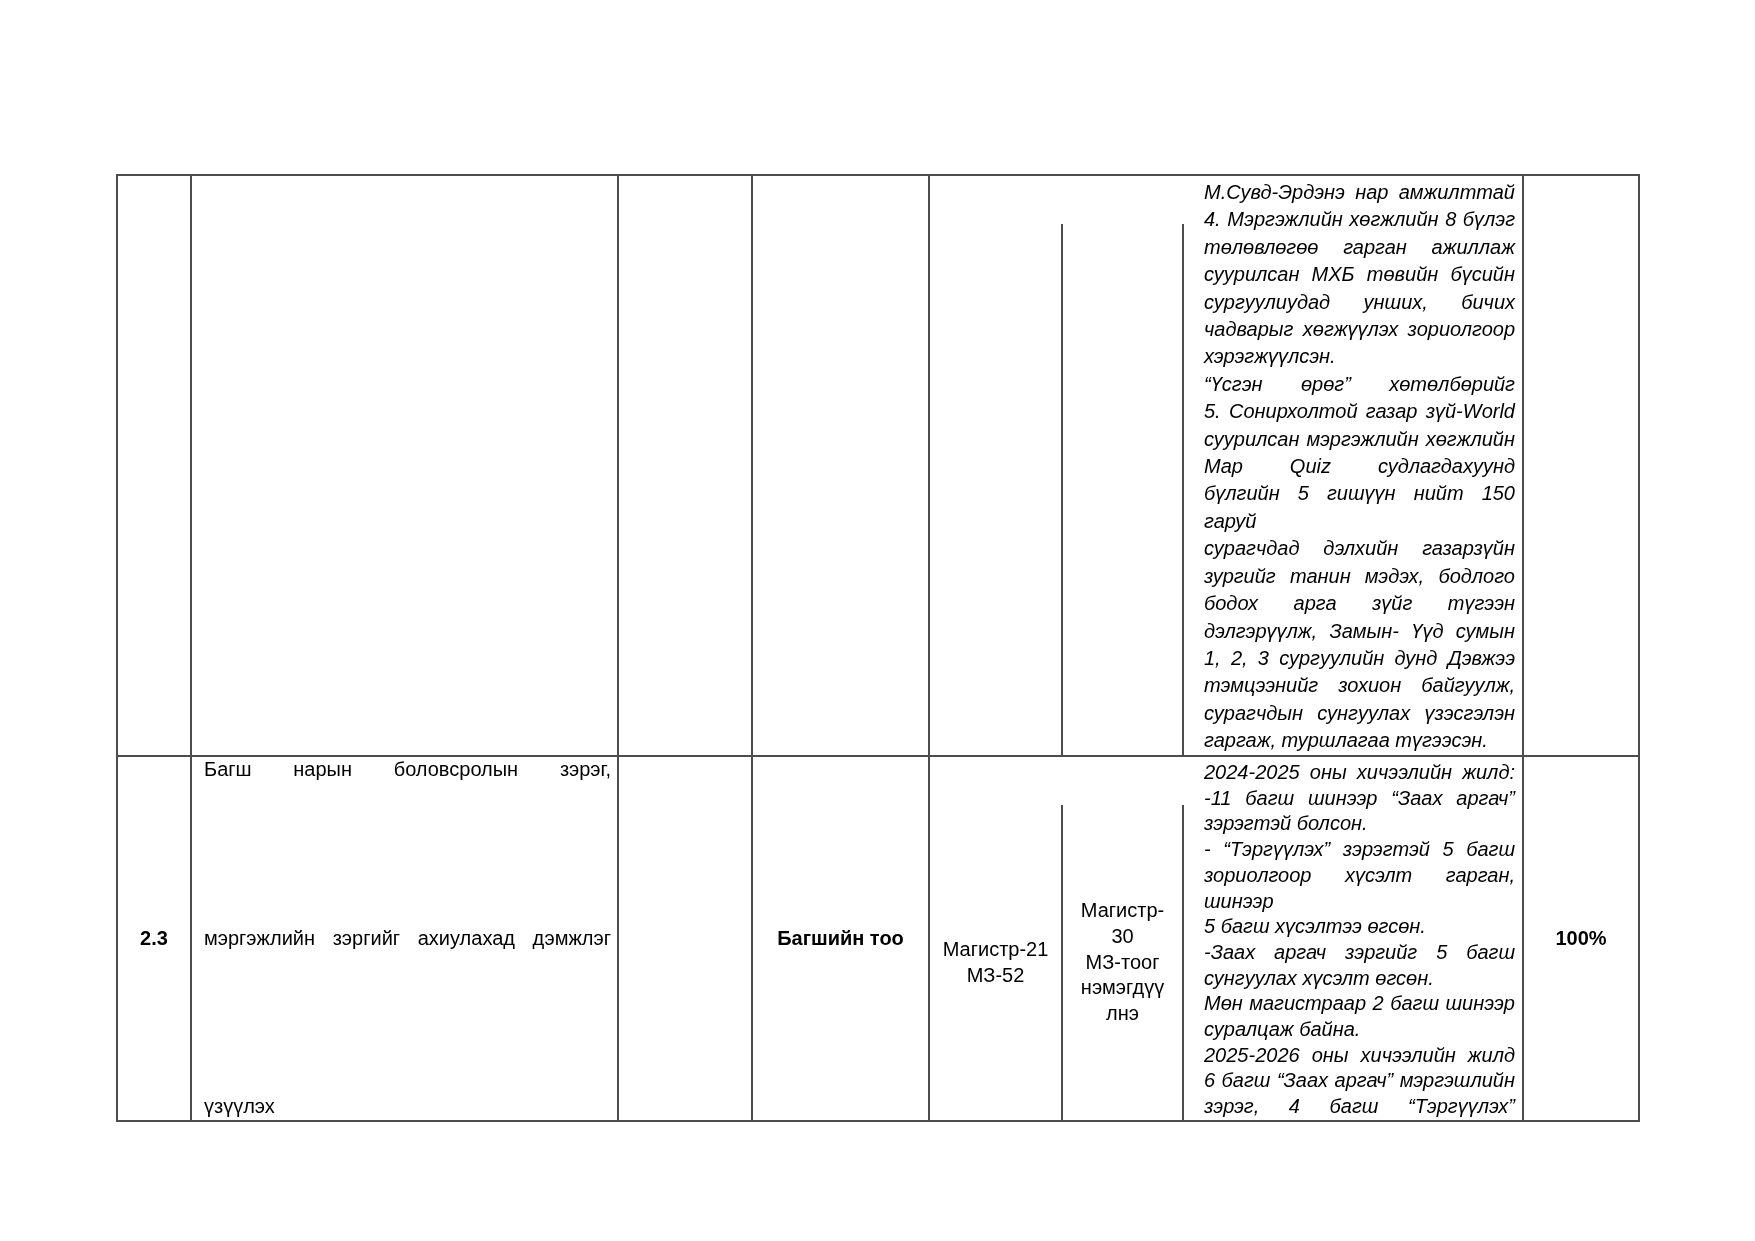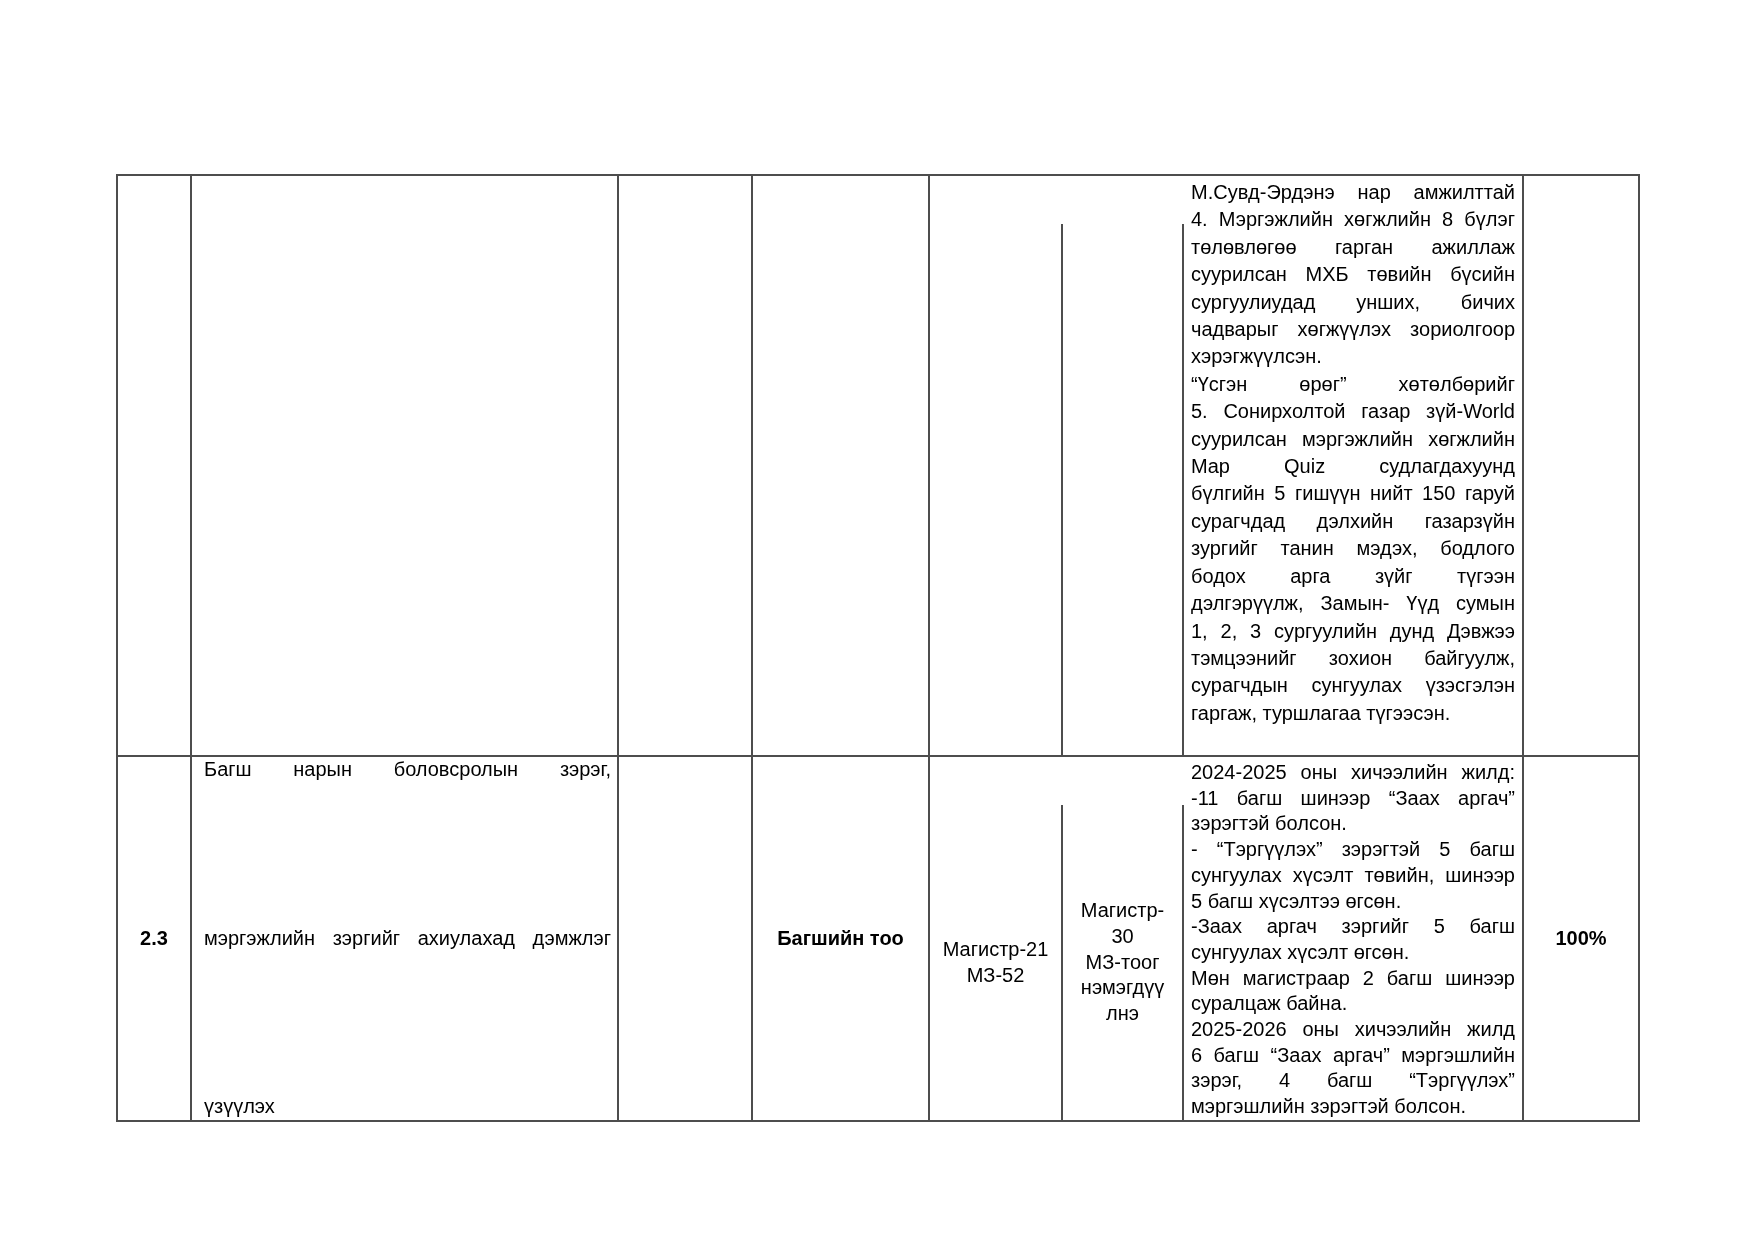--- a/index.html
+++ b/index.html
@@ -35,22 +35,23 @@
   .row1 { height: 581px; }
   .row2 { height: 365px; }
   .cell {
     border-right: 2px solid #4d4d4d;
     border-bottom: 2px solid #4d4d4d;
     box-sizing: border-box;
     overflow: hidden;
   }
   
   .cell-result {
-    padding: 3px 7px 0 7px;
+    padding: 3px 7px 0 20px;
     text-align: left;
+    font-style: italic;
   }
   .lh1 { line-height: 27.4px; }
   .lh2 { line-height: 25.7px; }
   .ln { white-space: nowrap; }
   .cell-result .ln, .cell-desc .ln { white-space: normal; }
   .jst {
     text-align: justify;
     text-align-last: justify;
     white-space: normal !important;
   }
@@ -140,21 +141,21 @@
           <div class="ln">30</div>
           <div class="ln">МЗ-тоог</div>
           <div class="ln">нэмэгдүү</div>
           <div class="ln">лнэ</div>
         </div>
       <div class="cell cell-result lh2">
           <div class="ln jst">2024-2025 оны хичээлийн жилд:</div>
           <div class="ln jst">-11 багш шинээр “Заах аргач”</div>
           <div class="ln">зэрэгтэй болсон.</div>
           <div class="ln jst">- “Тэргүүлэх” зэрэгтэй 5 багш</div>
-          <div class="ln jst">сунгуулах хүсэлт төвийн, шинээр</div>
+          <div class="ln jst">зориолгоор хүсэлт гарган, шинээр</div>
           <div class="ln">5 багш хүсэлтээ өгсөн.</div>
           <div class="ln jst">-Заах аргач зэргийг 5 багш</div>
           <div class="ln">сунгуулах хүсэлт өгсөн.</div>
           <div class="ln jst">Мөн магистраар 2 багш шинээр</div>
           <div class="ln">суралцаж байна.</div>
           <div class="ln jst">2025-2026 оны хичээлийн жилд</div>
           <div class="ln jst">6 багш “Заах аргач” мэргэшлийн</div>
           <div class="ln jst">зэрэг, 4 багш “Тэргүүлэх”</div>
           <div class="ln">мэргэшлийн зэрэгтэй болсон.</div>
         </div>

